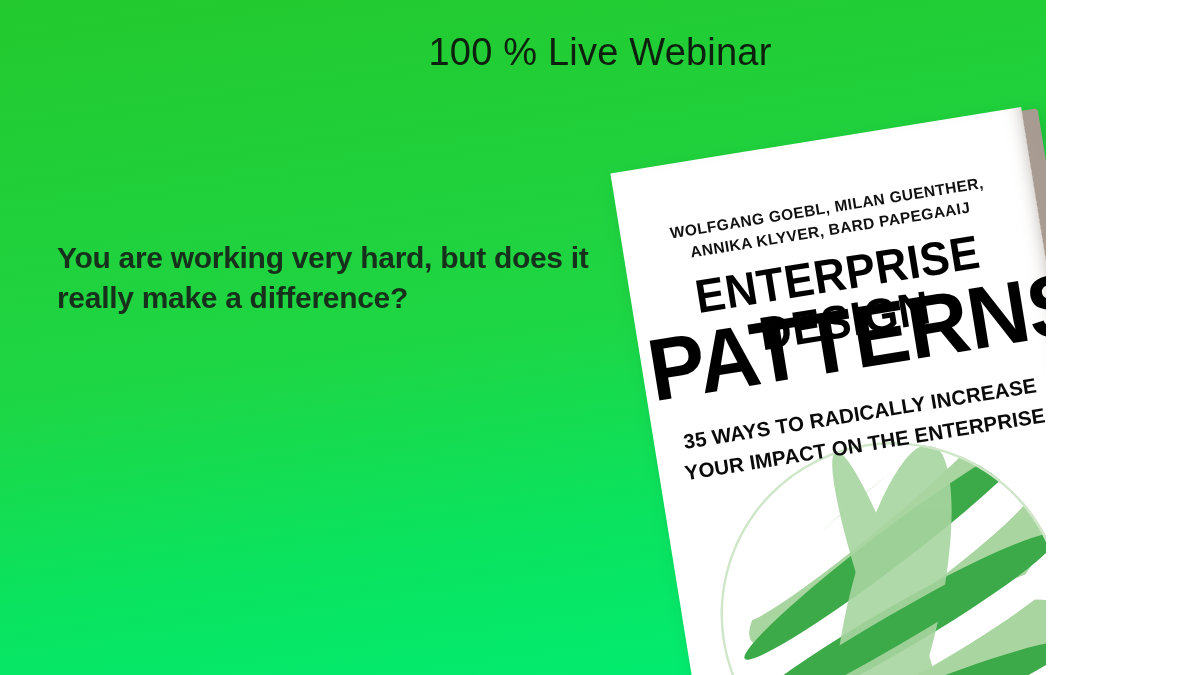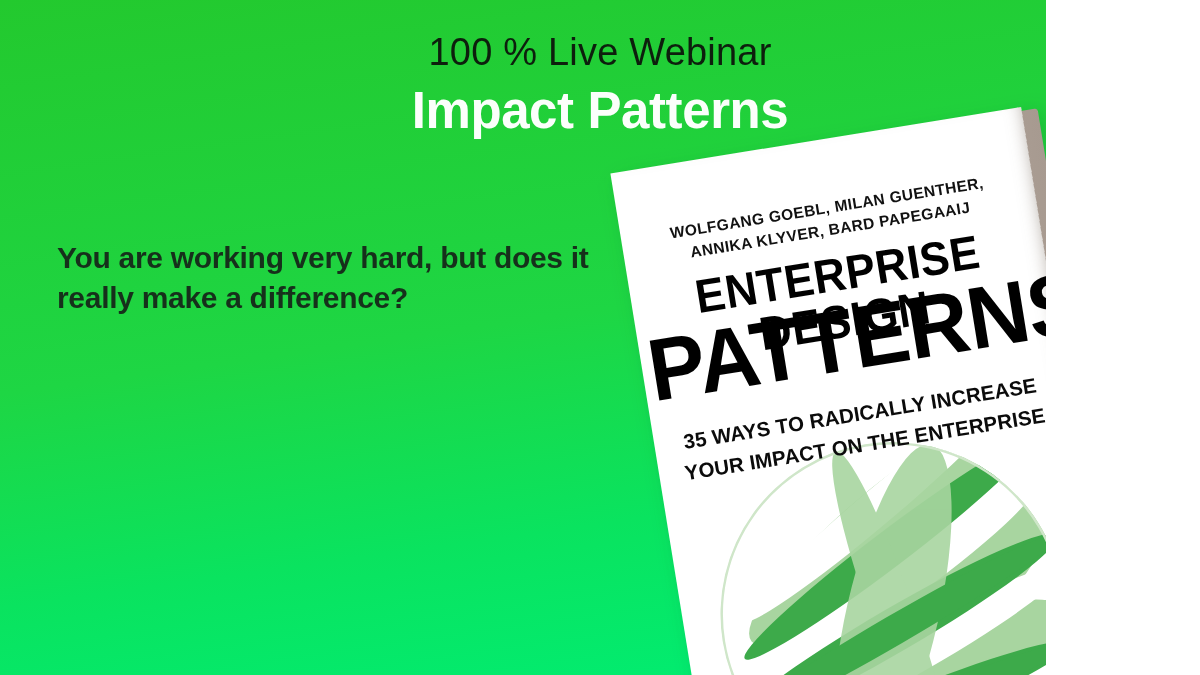--- a/index.html
+++ b/index.html
@@ -156,21 +156,20 @@
     color: #0b0b0b;
   }
 </style>
 </head>
 <body>
 
 <div id="slide">
 
   <div id="header-block">
     <div id="kicker">100 % Live Webinar</div>
-    <div id="headline">Impact Patterns</div>
   </div>
 
   <div id="question">You are working very hard, but does it really make a difference?</div>
 
   <div id="book-wrap">
 
     <div id="book-shadow"></div>
     <div id="book-pages"></div>
 
     <div id="book-cover">

